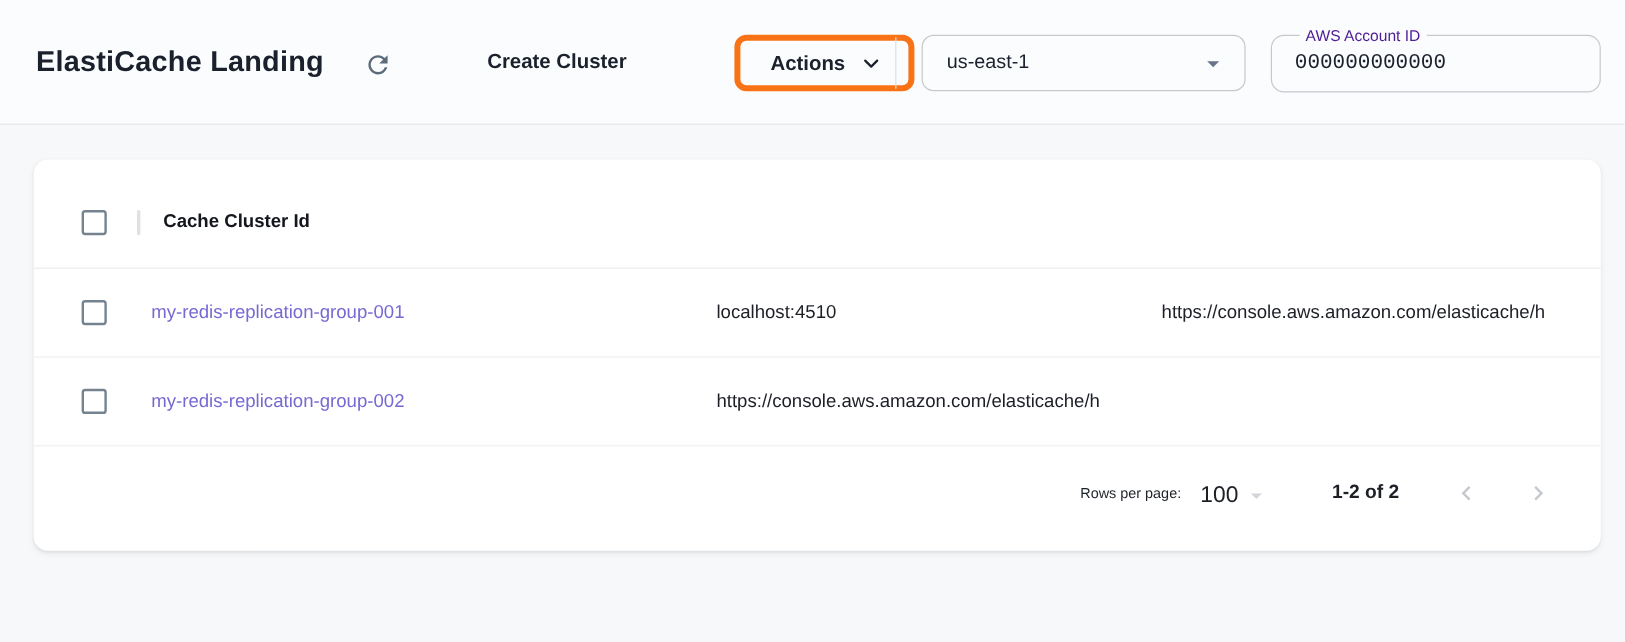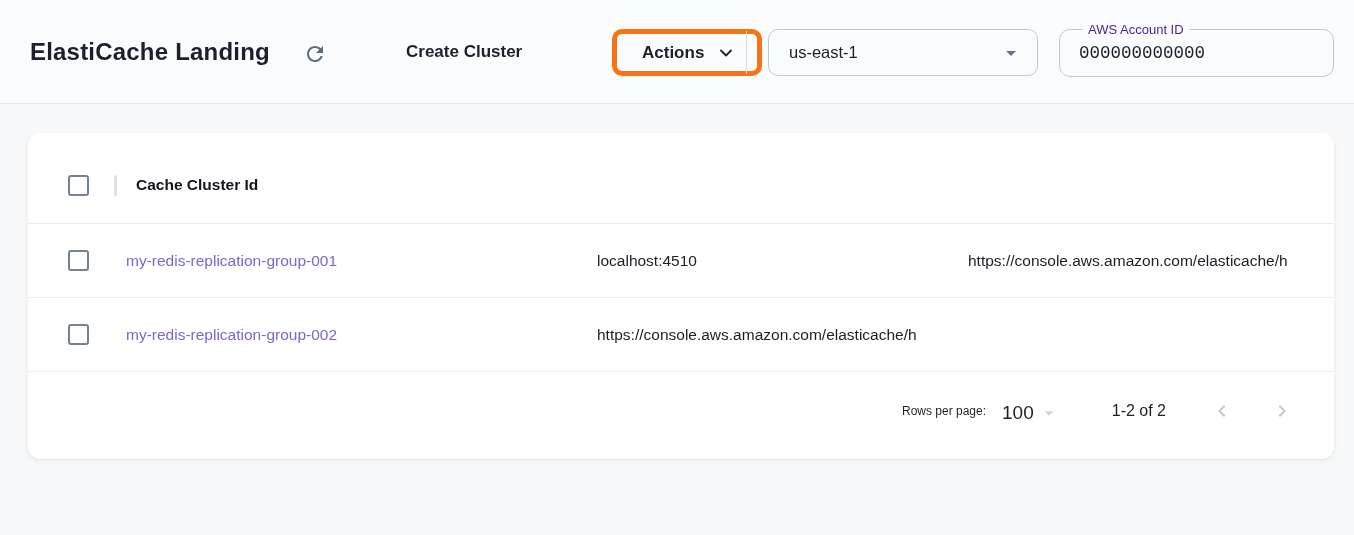--- a/index.html
+++ b/index.html
@@ -111,21 +111,21 @@
     flex: 1;
     display: flex; align-items: center; justify-content: flex-end;
     padding: 0 38px 10px 0;
   }
   .rpp-label { font-size: 12px; color: #1d2127; }
   .rpp-select {
     display: flex; align-items: flex-end; margin-left: 16px; cursor: pointer;
   }
   .rpp-value { font-size: 19px; color: #1d2127; }
   .rpp-select .caret { width: 22px; height: 22px; fill: #d2d5d9; margin-left: 4px; margin-top: 4px; }
-  .range-label { font-size: 16px; color: #1d2127; margin-left: 52px; }
+  .range-label { font-size: 16px; color: #1d2127; margin-left: 52px; font-weight: bold; }
   .page-btn {
     width: 28px; height: 28px; border: none; background: transparent;
     display: flex; align-items: center; justify-content: center; cursor: default;
   }
   .page-btn svg { width: 24px; height: 24px; fill: #c4c7cc; }
   .prev-btn { margin-left: 42px; }
   .next-btn { margin-left: 32px; }
 </style>
 </head>
 <body>

